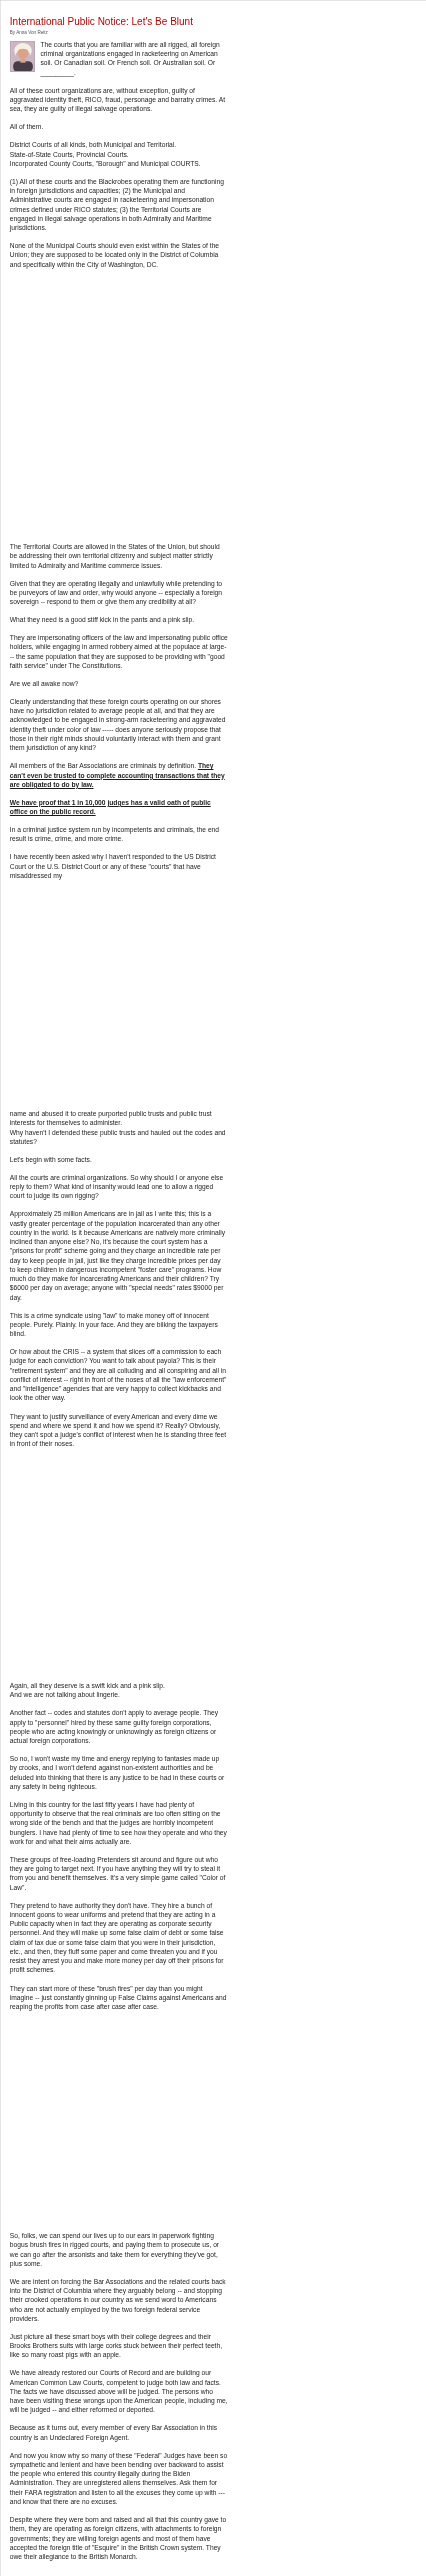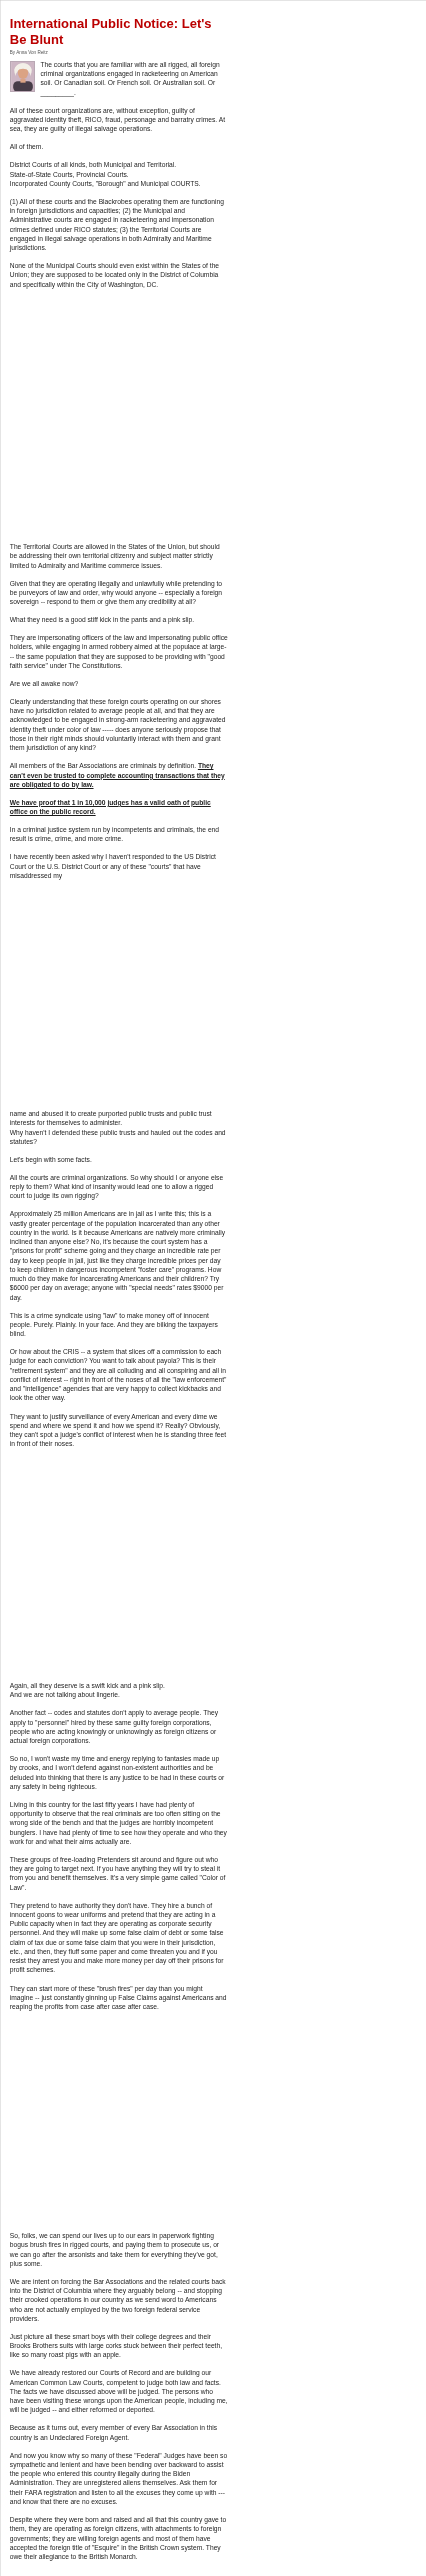--- a/index.html
+++ b/index.html
@@ -18,25 +18,25 @@
     left: 9.8px;
     width: 218px;
     font-size: 6.7px;
     line-height: 1.38;
   }
   .section p {
     margin: 0 0 8.8px 0;
     white-space: pre-line;
   }
   h1.post-title {
-    font-size: 13px;
+    font-size: 10px;
     line-height: 1.25;
     margin: 0 0 1.5px 0;
     color: #bb0000;
-    font-weight: bold;
+    font-weight: normal;
   }
   .byline {
     font-size: 4.6px;
     color: #555555;
     margin: 0 0 4.1px 0;
   }
   .photo {
     float: left;
     width: 25px;
     height: 31px;

